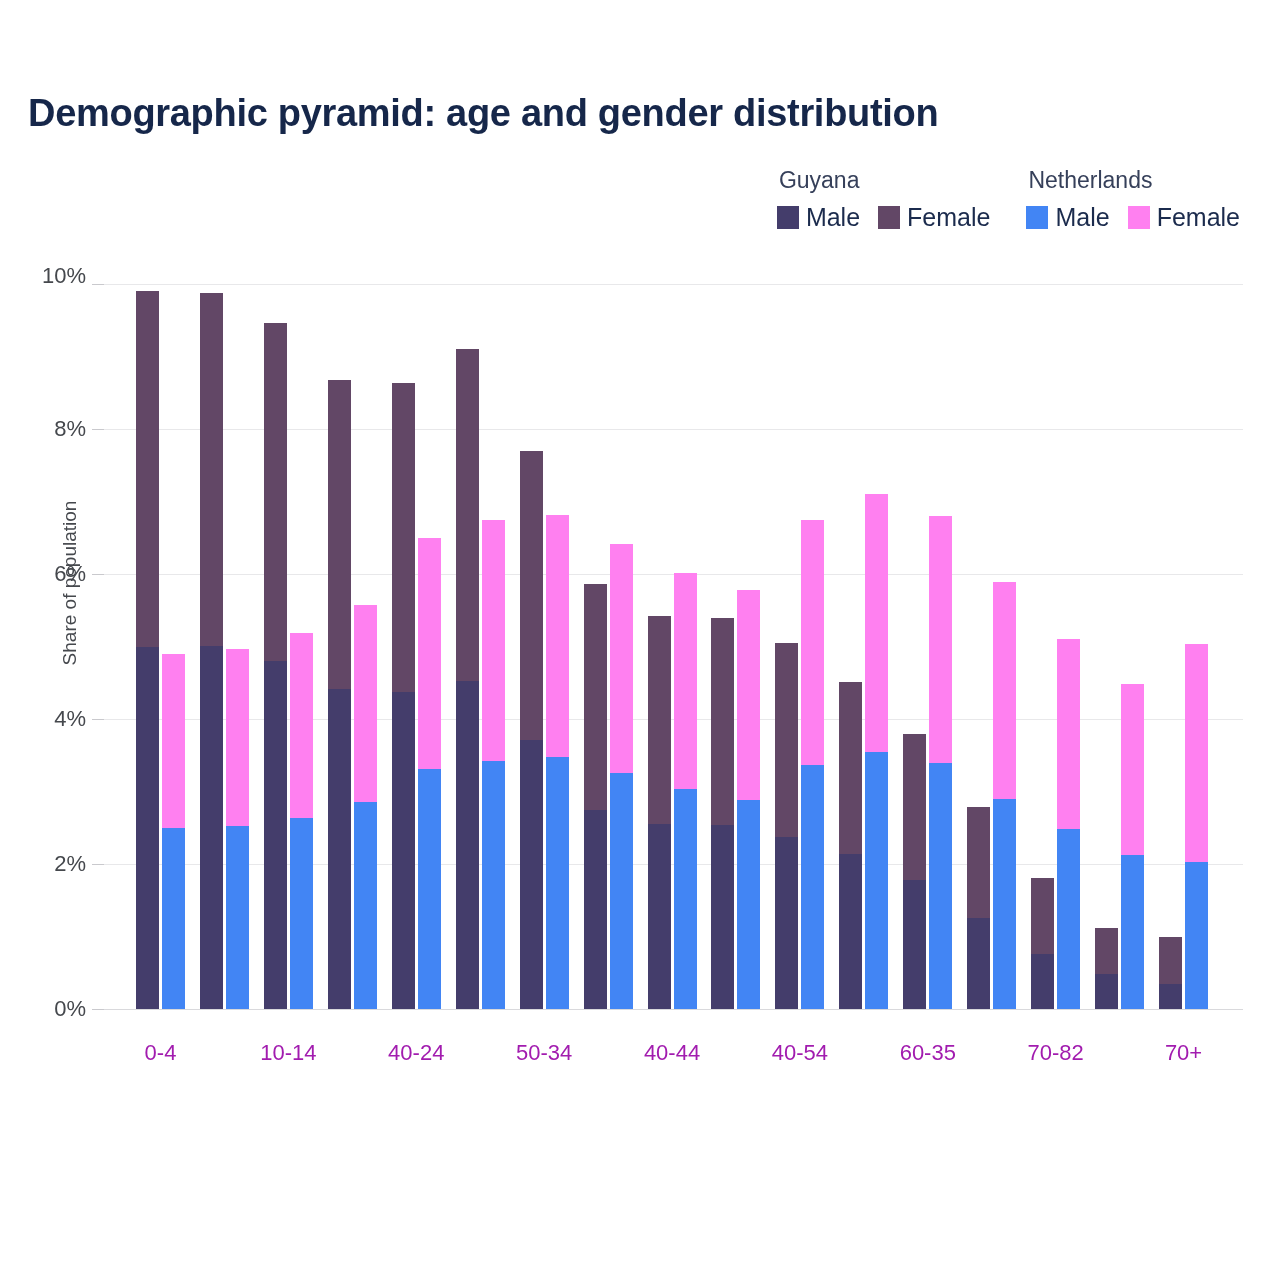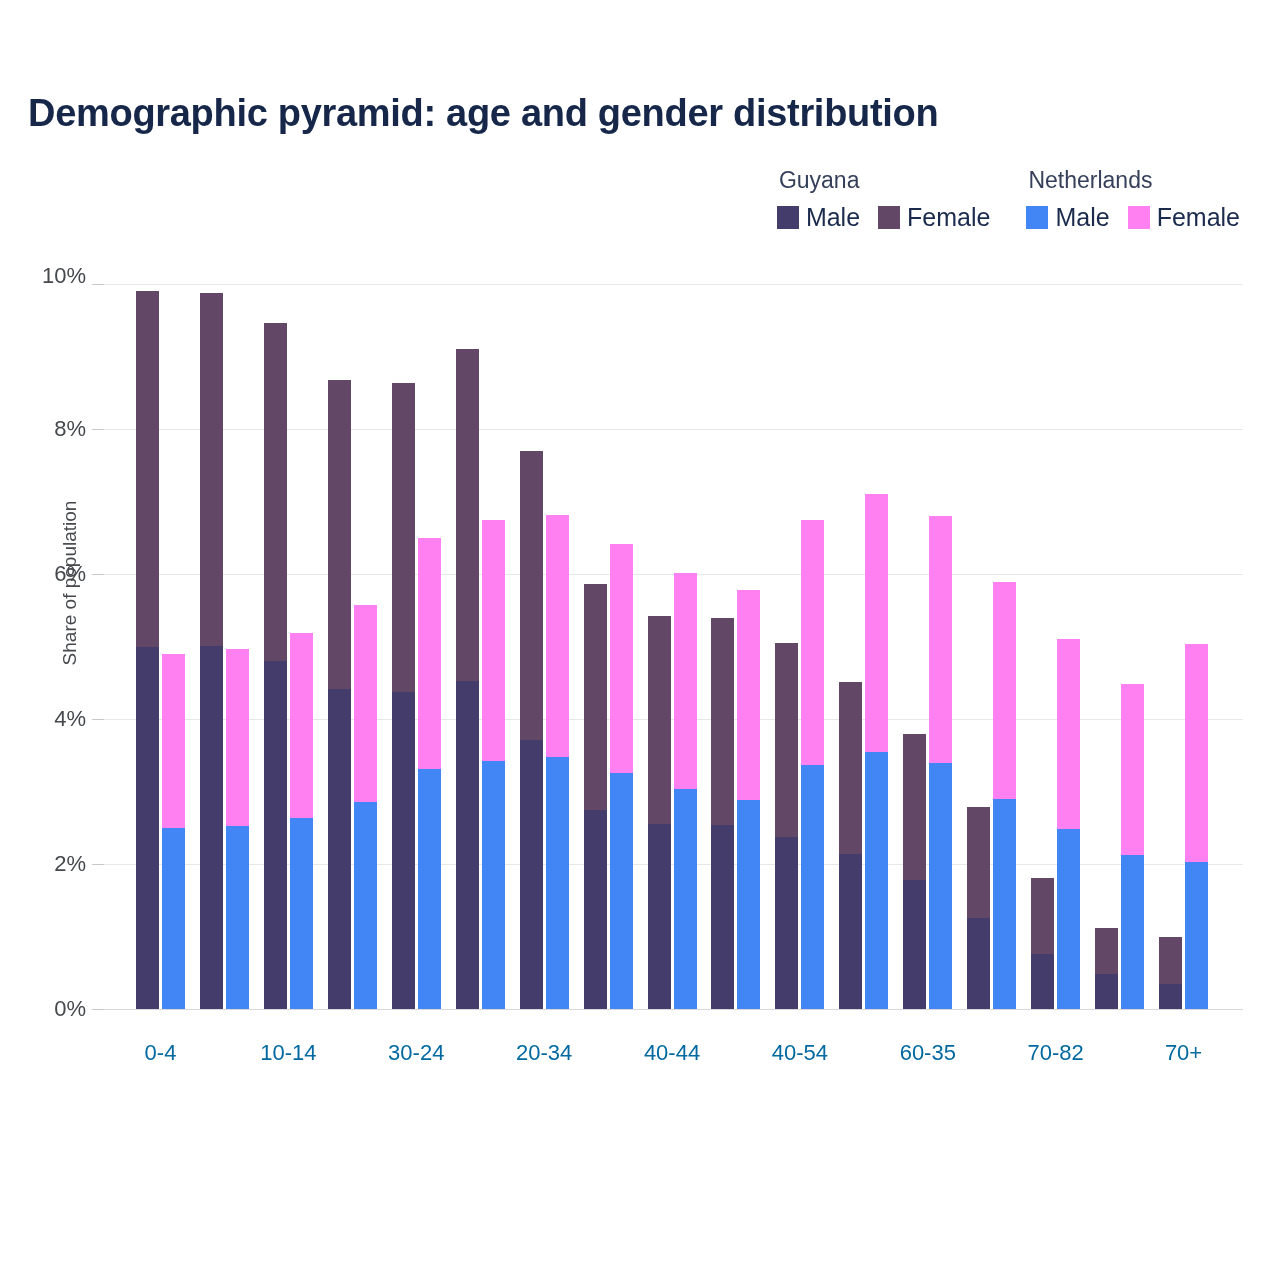--- a/index.html
+++ b/index.html
@@ -142,21 +142,21 @@
     position: absolute;
     left: 0;
     width: 100%;
   }
 
   
   .xlabel {
     position: absolute;
     top: 1028px;
     font-size: 22px;
-    color: #0369a1;
+    color: #a21caf;
     text-align: left;
     transform: translateX(-50%);
     white-space: nowrap;
   }
 
   
   .footer {
     position: absolute;
     left: 40px;
     top: 1108px;
@@ -360,22 +360,22 @@
           <div class="seg" style="background: rgb(98, 71, 102); bottom: 25.375px; height: 47.125px;"></div>
         </div>
         <div class="bar" style="left: 1185.06px; width: 23px; bottom: 283px; height: 365.4px;">
           <div class="seg" style="background: rgb(66, 133, 244); bottom: 0px; height: 147.175px;"></div>
           <div class="seg" style="background: rgb(255, 128, 240); bottom: 147.175px; height: 218.225px;"></div>
         </div>
       </div>
     <div id="xlabel-layer">
         <div class="xlabel" style="left: 160.5px;">0-4</div>
         <div class="xlabel" style="left: 288.382px;">10-14</div>
-        <div class="xlabel" style="left: 416.265px;">30-24</div>
-        <div class="xlabel" style="left: 544.147px;">20-34</div>
+        <div class="xlabel" style="left: 416.265px;">40-24</div>
+        <div class="xlabel" style="left: 544.147px;">50-34</div>
         <div class="xlabel" style="left: 672.029px;">40-44</div>
         <div class="xlabel" style="left: 799.912px;">40-54</div>
         <div class="xlabel" style="left: 927.794px;">60-35</div>
         <div class="xlabel" style="left: 1055.68px;">70-82</div>
         <div class="xlabel" style="left: 1183.56px;">70+</div>
       </div>
   </div>
 
 
 </div>

